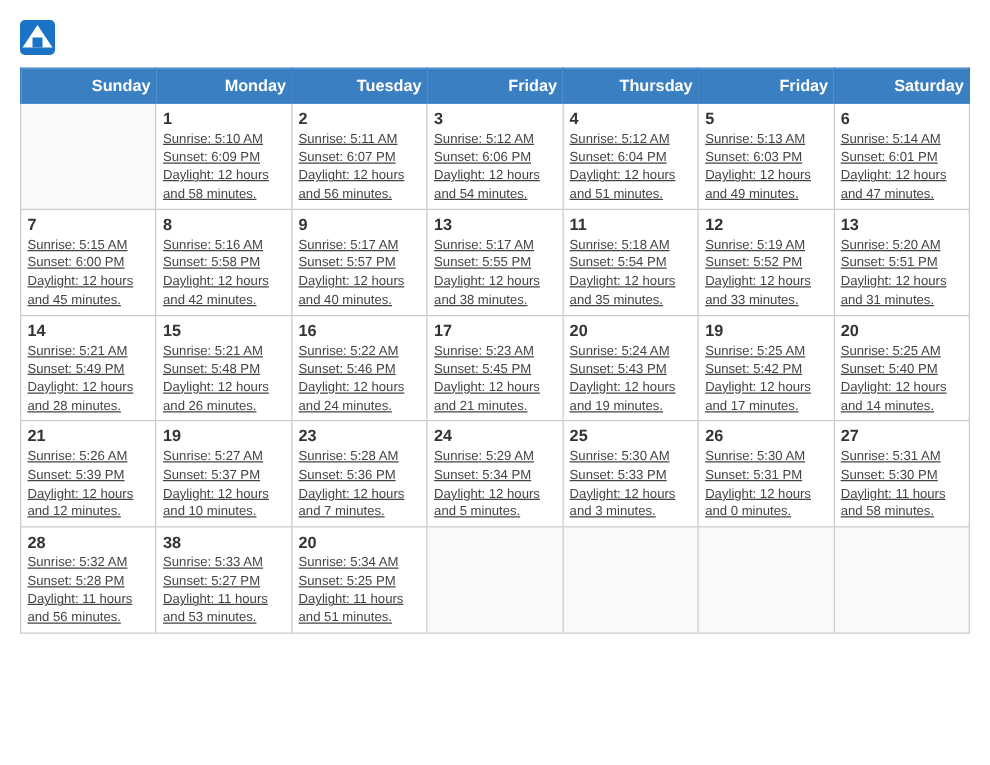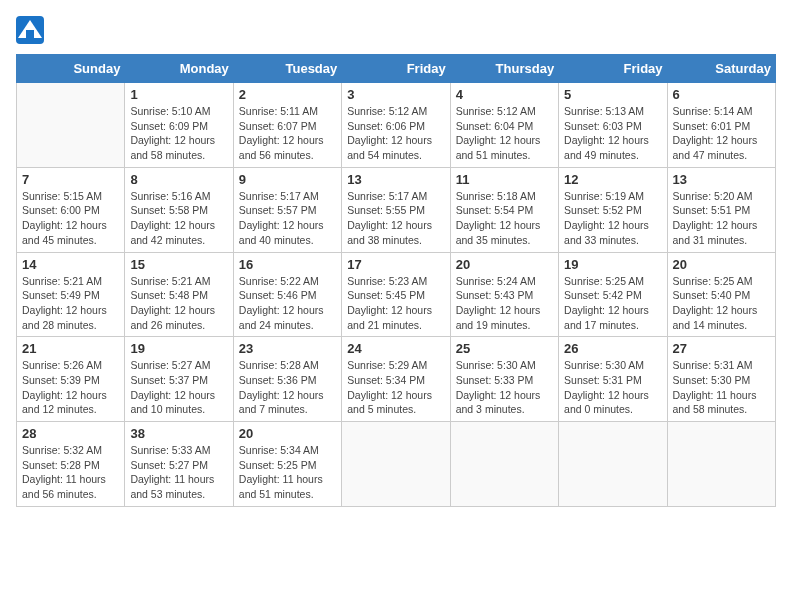--- a/index.html
+++ b/index.html
@@ -75,20 +75,21 @@
       font-size: 13px;
       font-weight: bold;
       color: #333;
       display: block;
       margin-bottom: 2px;
     }
     .day-info {
       font-size: 10.5px;
       color: #444;
       line-height: 1.4;
+      text-decoration: underline;
     }
   </style>
 </head>
 <body>
 
 <div class="header">
   <div class="logo">
     <svg class="logo-icon" viewBox="0 0 28 28">
       <rect x="0" y="0" width="28" height="28" rx="4" fill="#1a73c7"></rect>
       <polygon points="14,4 26,22 2,22" fill="white"></polygon>

